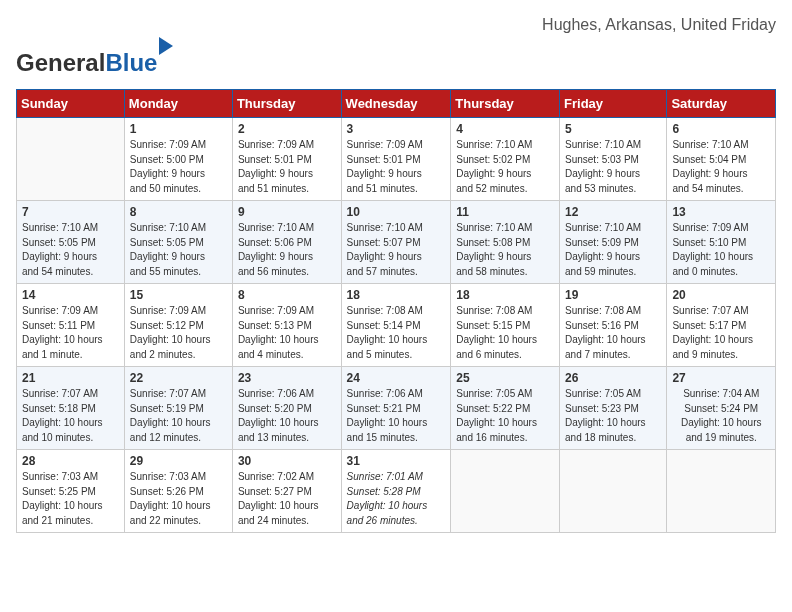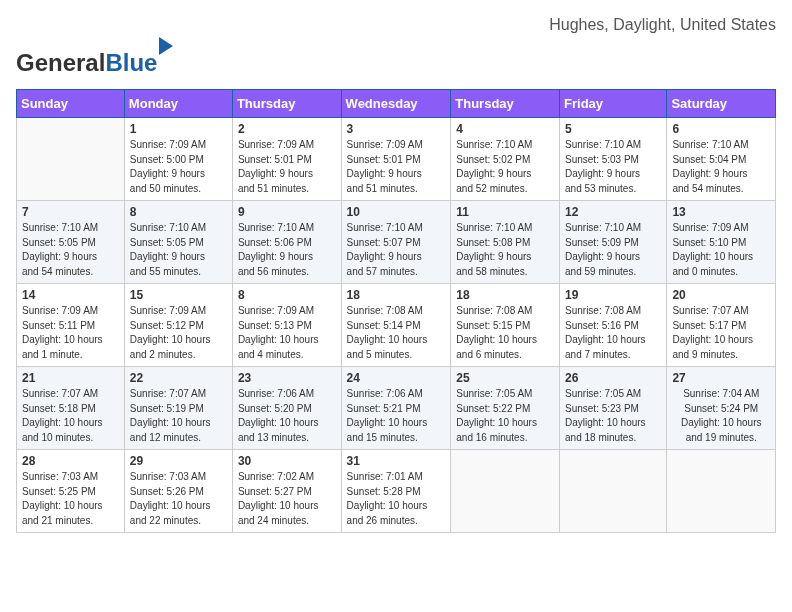--- a/index.html
+++ b/index.html
@@ -32,21 +32,21 @@
     .calendar-subtitle {
       font-size: 16px;
       color: #555;
     }
     .calendar {
       width: 100%;
       border-collapse: collapse;
       border: 1px solid #ccc;
     }
     .calendar th {
-      background: #8b5cf6;
+      background: #b91c1c;
       color: #fff;
       font-size: 13px;
       font-weight: bold;
       padding: 6px 4px;
       text-align: left;
       border: 1px solid #1a5fa8;
     }
     .calendar td {
       border: 1px solid #ccc;
       vertical-align: top;
@@ -109,21 +109,21 @@
 <div class="header">
   <div class="logo">
     <div class="logo-wrapper">
       <span class="logo-letters">
         <span class="logo-general">General</span><span class="logo-blue-part">Blue</span>
       </span>
       <span class="logo-arrow"></span>
     </div>
   </div>
   <div class="title-block">
-    <div class="calendar-subtitle">Hughes, Daylight, United States</div>
+    <div class="calendar-subtitle">Hughes, Arkansas, United Friday</div>
   </div>
 </div>
 
 <table class="calendar">
   <thead>
     <tr>
     <th>Sunday</th>
         <th>Monday</th>
         <th>Thursday</th>
         <th>Wednesday</th>
@@ -348,21 +348,21 @@
         </td>
         <td>
           <span class="day-number">30</span>
           <div class="day-info" style="white-space: pre-line;">Sunrise: 7:02 AM
 Sunset: 5:27 PM
 Daylight: 10 hours
 and 24 minutes.</div>
         </td>
         <td>
           <span class="day-number">31</span>
-          <div class="day-info" style="white-space: pre-line;">Sunrise: 7:01 AM
+          <div class="day-info" style="white-space: pre-line; font-style: italic;">Sunrise: 7:01 AM
 Sunset: 5:28 PM
 Daylight: 10 hours
 and 26 minutes.</div>
         </td>
         <td class="empty"></td>
         <td class="empty"></td>
         <td class="empty"></td>
       </tr>
     </tbody>
 </table>

